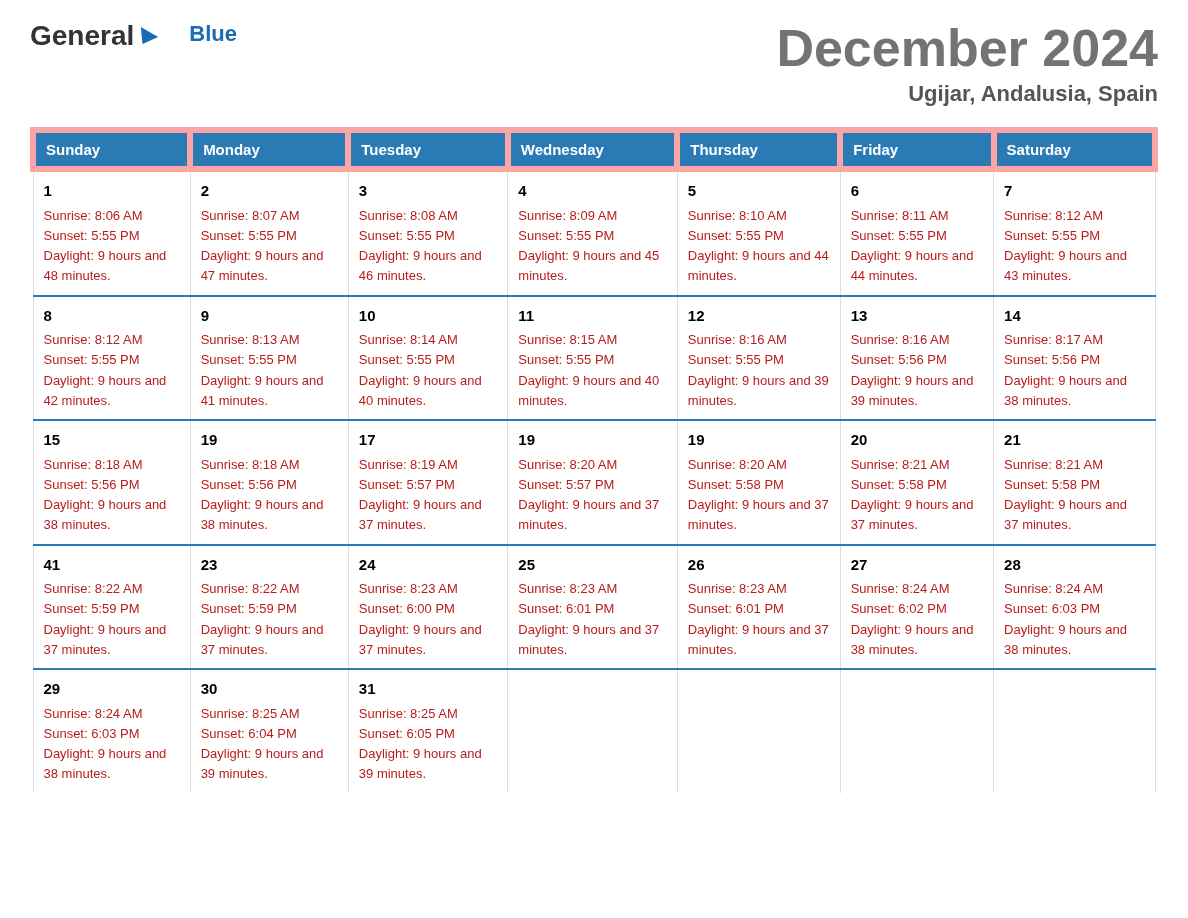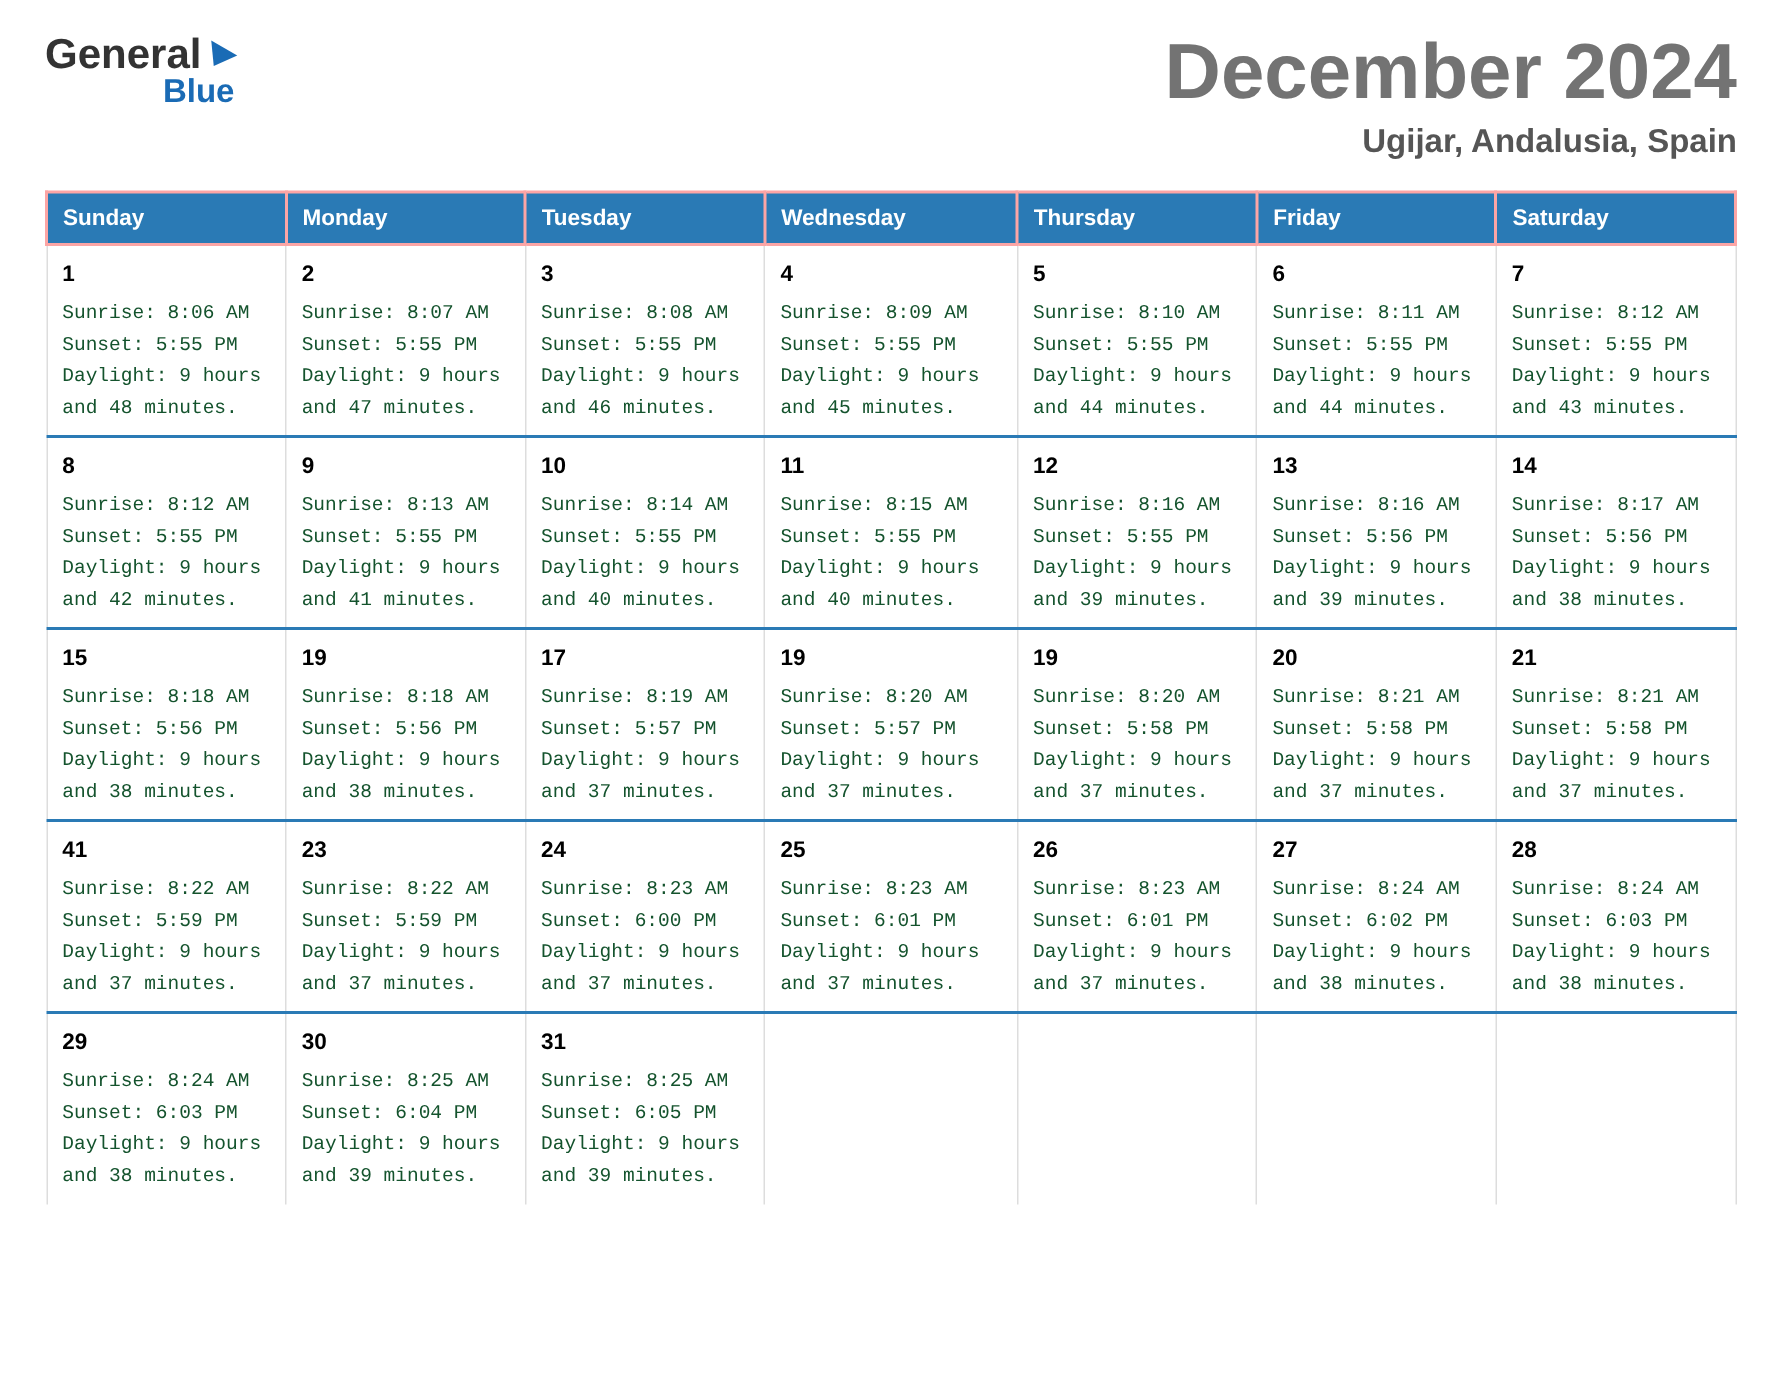--- a/index.html
+++ b/index.html
@@ -11,22 +11,23 @@
       min-height: 918px;
     }
     .header {
       display: flex;
       justify-content: space-between;
       align-items: flex-start;
       margin-bottom: 20px;
     }
     .logo {
       display: flex;
-      flex-direction: column;
-      align-items: flex-end;
+      flex-direction: row;
+      align-items: center;
+      gap: 13px;
     }
     .logo-text {
       font-size: 28px;
       font-weight: bold;
       color: #333;
     }
     .logo-triangle {
       display: inline-block;
       width: 0;
       height: 0;
@@ -64,21 +65,21 @@
       border-collapse: collapse;
       font-size: 13.5px;
     }
     thead tr th {
       background-color: #2a7ab5;
       color: #fff;
       padding: 8px 10px;
       text-align: left;
       font-size: 15px;
       font-weight: bold;
-      border: 2px solid #fca5a5;
+      border: 6px solid #fca5a5;
     }
     tbody tr {
       border-top: 2px solid #2a7ab5;
     }
     tbody tr td {
       padding: 8px 10px;
       vertical-align: top;
       border-left: 1px solid #ddd;
       border-right: 1px solid #ddd;
       background: #fff;
@@ -89,23 +90,22 @@
       border-left: 1px solid #ddd;
     }
     .day-num {
       font-size: 15px;
       font-weight: bold;
       display: block;
       margin-bottom: 3px;
     }
     .day-info {
       font-size: 13px;
-      color: #14532d;
+      color: #b91c1c;
       line-height: 1.55;
-      font-family: Liberation Mono, monospace;
     }
     .empty-cell {
       background: #fff;
     }
   </style>
 </head>
 <body>
 
 <div class="header">
   <div class="logo">

